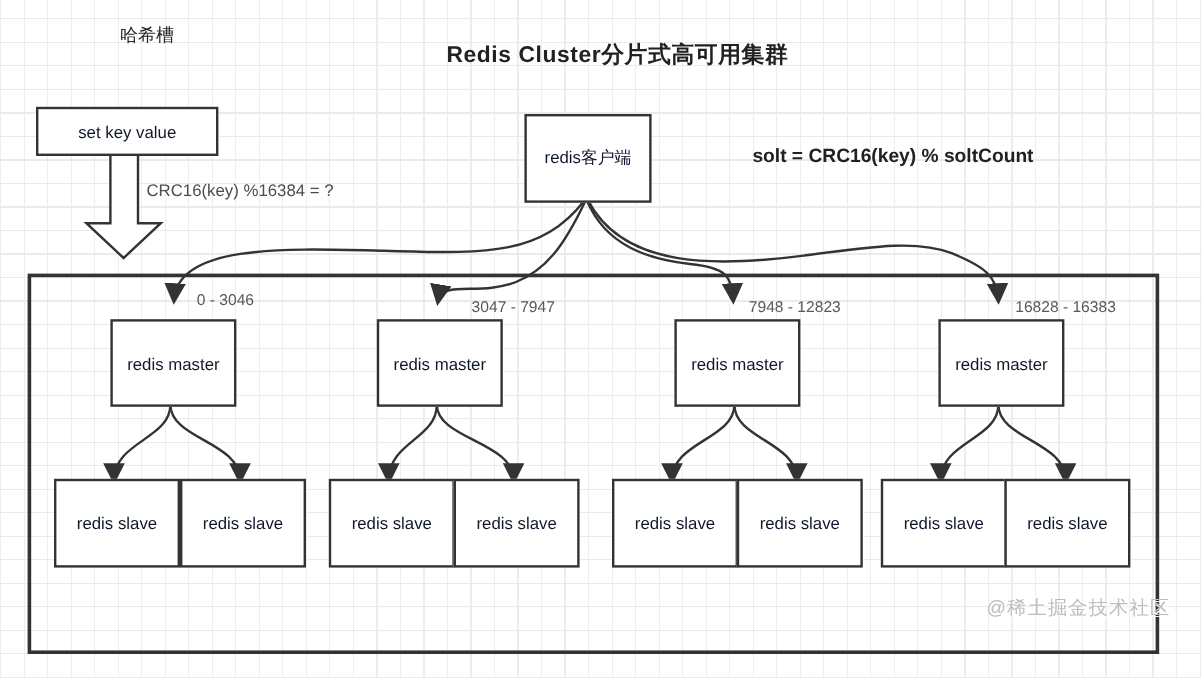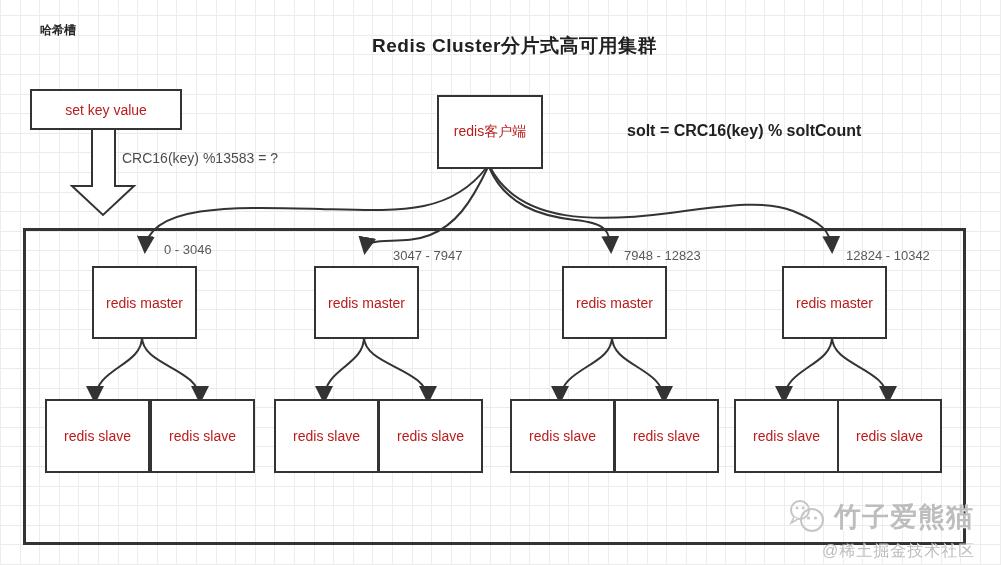--- a/index.html
+++ b/index.html
@@ -14,27 +14,27 @@
     font-family:"Liberation Sans", sans-serif;
     color:#4a4a4a;
   }
   .abs{position:absolute;}
   svg.overlay{position:absolute;left:0;top:0;pointer-events:none;}
   .box{
     position:absolute;
     background:#fff;
     border:2px solid #333;
     display:flex;align-items:center;justify-content:center;
-    font-size:14px;color:#b91c1c;
+    font-size:14px;color:#0f172a;
     text-align:right;
   }
   .hash-title{
     left:40px;top:18px;width:165px;
-    font-weight:bold;color:#262626;
-    font-size:12px;line-height:24px;
+    text-align:center;font-weight:normal;color:#262626;
+    font-size:15px;line-height:24px;
   }
   .main-title{
     left:372px;top:33px;
     font-size:19px;font-weight:bold;color:#212121;
     letter-spacing:0.5px;
   }
   .setkey-box{left:30px;top:89px;width:148px;height:37px;}
   .crc-text{left:122px;top:150px;font-size:14px;color:#4d4d4d;}
   .client-box{left:437px;top:95px;width:102px;height:70px;}
   .slot-formula{
@@ -100,34 +100,34 @@
   <div class="abs hash-title">
     <div>哈希槽</div>
   </div>
 
   <div class="abs main-title">Redis Cluster分片式高可用集群</div>
 
   <div class="box setkey-box">
     <span>set key value</span>
   </div>
 
-  <div class="abs crc-text">CRC16(key) %13583 = ?</div>
+  <div class="abs crc-text">CRC16(key) %16384 = ?</div>
 
   <div class="box client-box">
     <span>redis客户端</span>
   </div>
 
   <div class="abs slot-formula">solt = CRC16(key) % soltCount</div>
 
   <div class="abs cluster-container"></div>
 
   <div class="abs range-label r0">0 - 3046</div>
   <div class="abs range-label r1">3047 - 7947</div>
   <div class="abs range-label r2">7948 - 12823</div>
-  <div class="abs range-label r3">12824 - 10342</div>
+  <div class="abs range-label r3">16828 - 16383</div>
 
   <div class="box master m0">
     <span>redis master</span>
   </div>
   <div class="box master m1">
     <span>redis master</span>
   </div>
   <div class="box master m2">
     <span>redis master</span>
   </div>
@@ -154,34 +154,16 @@
     <span>redis slave</span>
   </div>
   <div class="box slave s6">
     <span>redis slave</span>
   </div>
   <div class="box slave s7">
     <span>redis slave</span>
   </div>
 
   <div class="abs watermark">
-    <div class="wm-row">
-      <span style="margin-right:6px;">
-        <svg width="42" height="40" viewBox="0 0 42 40">
-          <g fill="none" stroke="#c6c6c6" stroke-width="2">
-            <circle cx="14" cy="14" r="9"></circle>
-            <circle cx="26" cy="24" r="11"></circle>
-            <path d="M8,21 L5,27 L12,23" fill="#ffffff" stroke-width="1.5"></path>
-          </g>
-          <g fill="#c6c6c6">
-            <circle cx="11" cy="12" r="1.4"></circle>
-            <circle cx="17" cy="12" r="1.4"></circle>
-            <circle cx="22.5" cy="22" r="1.6"></circle>
-            <circle cx="29.5" cy="22" r="1.6"></circle>
-          </g>
-        </svg>
-      </span>
-      <span class="wm-line1">竹子爱熊猫</span>
-    </div>
     <div class="wm-line2">@稀土掘金技术社区</div>
   </div>
 
 </div>
 
 </body></html>

